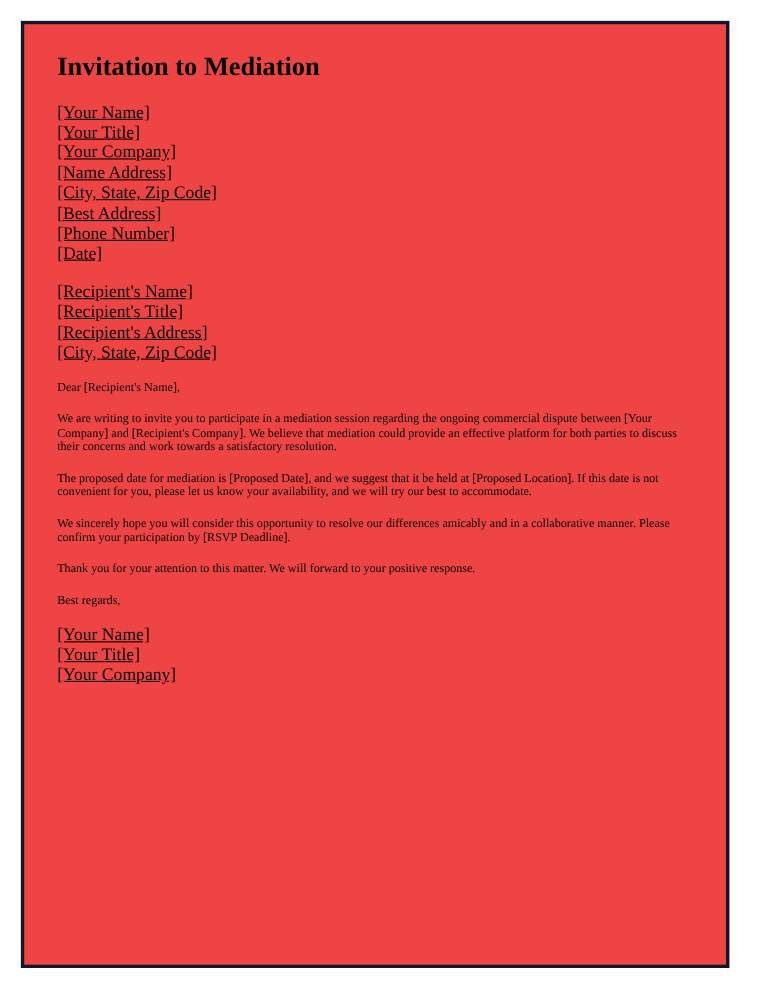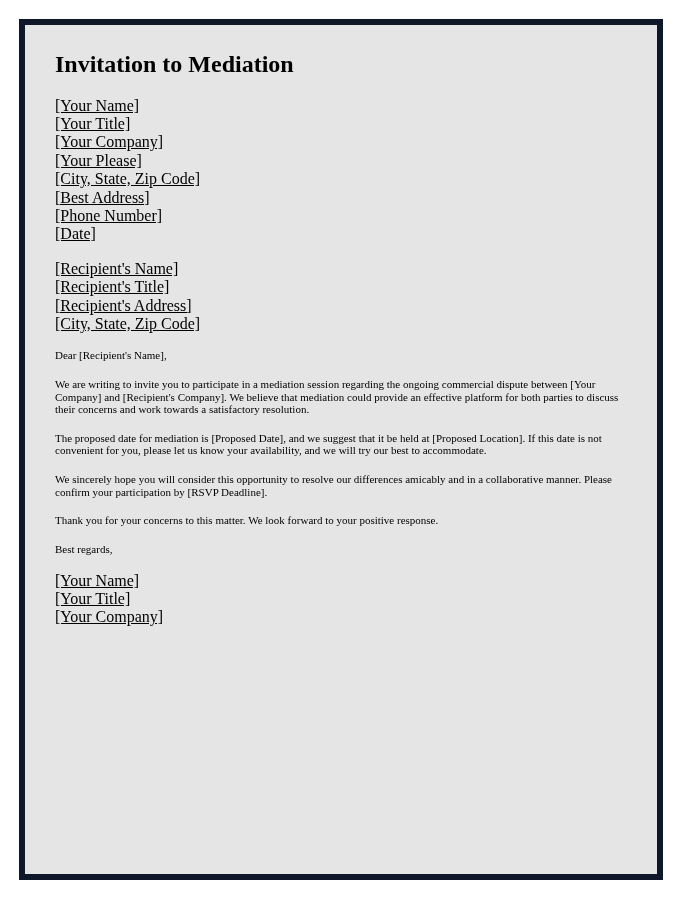--- a/index.html
+++ b/index.html
@@ -13,23 +13,23 @@
     font-family: "Liberation Serif", "DejaVu Serif", serif;
     color: #000000;
   }
   .page-frame {
     box-sizing: border-box;
     position: absolute;
     left: 19px;
     top: 19px;
     width: 644px;
     height: 861px;
-    border: 6px solid #0f172a;
+    border: 3px solid #0f172a;
     padding: 26px 30px;
-    background: #e5e5e5;
+    background: #ef4444;
     overflow: hidden;
   }
   .letter-title {
     font-size: 24px;
     font-weight: bold;
     line-height: 1.15;
     margin: 0 0 18px 0;
   }
   .address-block, .signature-block {
     font-size: 16px;
@@ -51,21 +51,21 @@
 <body>
 
 <div class="page-frame">
 
   <h1 class="letter-title">Invitation to Mediation</h1>
 
   <div class="address-block">
     <div class="address-line">[Your Name]</div>
     <div class="address-line">[Your Title]</div>
     <div class="address-line">[Your Company]</div>
-    <div class="address-line">[Your Please]</div>
+    <div class="address-line">[Name Address]</div>
     <div class="address-line">[City, State, Zip Code]</div>
     <div class="address-line">[Best Address]</div>
     <div class="address-line">[Phone Number]</div>
     <div class="address-line">[Date]</div>
   </div>
 
   <div class="address-block">
     <div class="address-line">[Recipient's Name]</div>
     <div class="address-line">[Recipient's Title]</div>
     <div class="address-line">[Recipient's Address]</div>
@@ -73,21 +73,21 @@
   </div>
 
   <p class="salutation">Dear [Recipient's Name],</p>
 
   <p class="letter-paragraph">We are writing to invite you to participate in a mediation session regarding the ongoing commercial dispute between [Your Company] and [Recipient's Company]. We believe that mediation could provide an effective platform for both parties to discuss their concerns and work towards a satisfactory resolution.</p>
 
   <p class="letter-paragraph">The proposed date for mediation is [Proposed Date], and we suggest that it be held at [Proposed Location]. If this date is not convenient for you, please let us know your availability, and we will try our best to accommodate.</p>
 
   <p class="letter-paragraph">We sincerely hope you will consider this opportunity to resolve our differences amicably and in a collaborative manner. Please confirm your participation by [RSVP Deadline].</p>
 
-  <p class="letter-paragraph">Thank you for your concerns to this matter. We look forward to your positive response.</p>
+  <p class="letter-paragraph">Thank you for your attention to this matter. We will forward to your positive response.</p>
 
   <p class="closing">Best regards,</p>
 
   <div class="signature-block">
     <div class="signature-line">[Your Name]</div>
     <div class="signature-line">[Your Title]</div>
     <div class="signature-line">[Your Company]</div>
   </div>
 
 </div>

